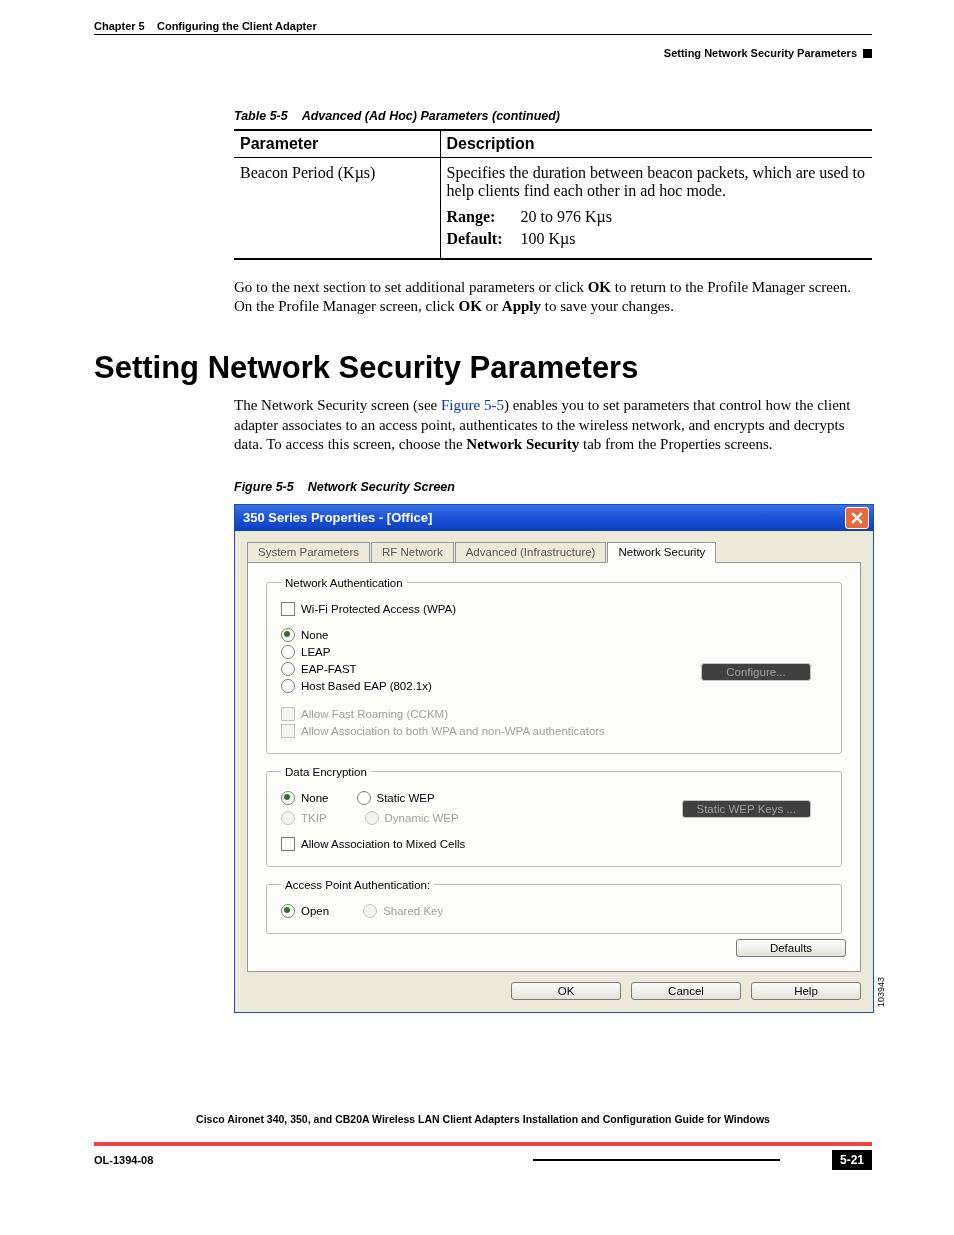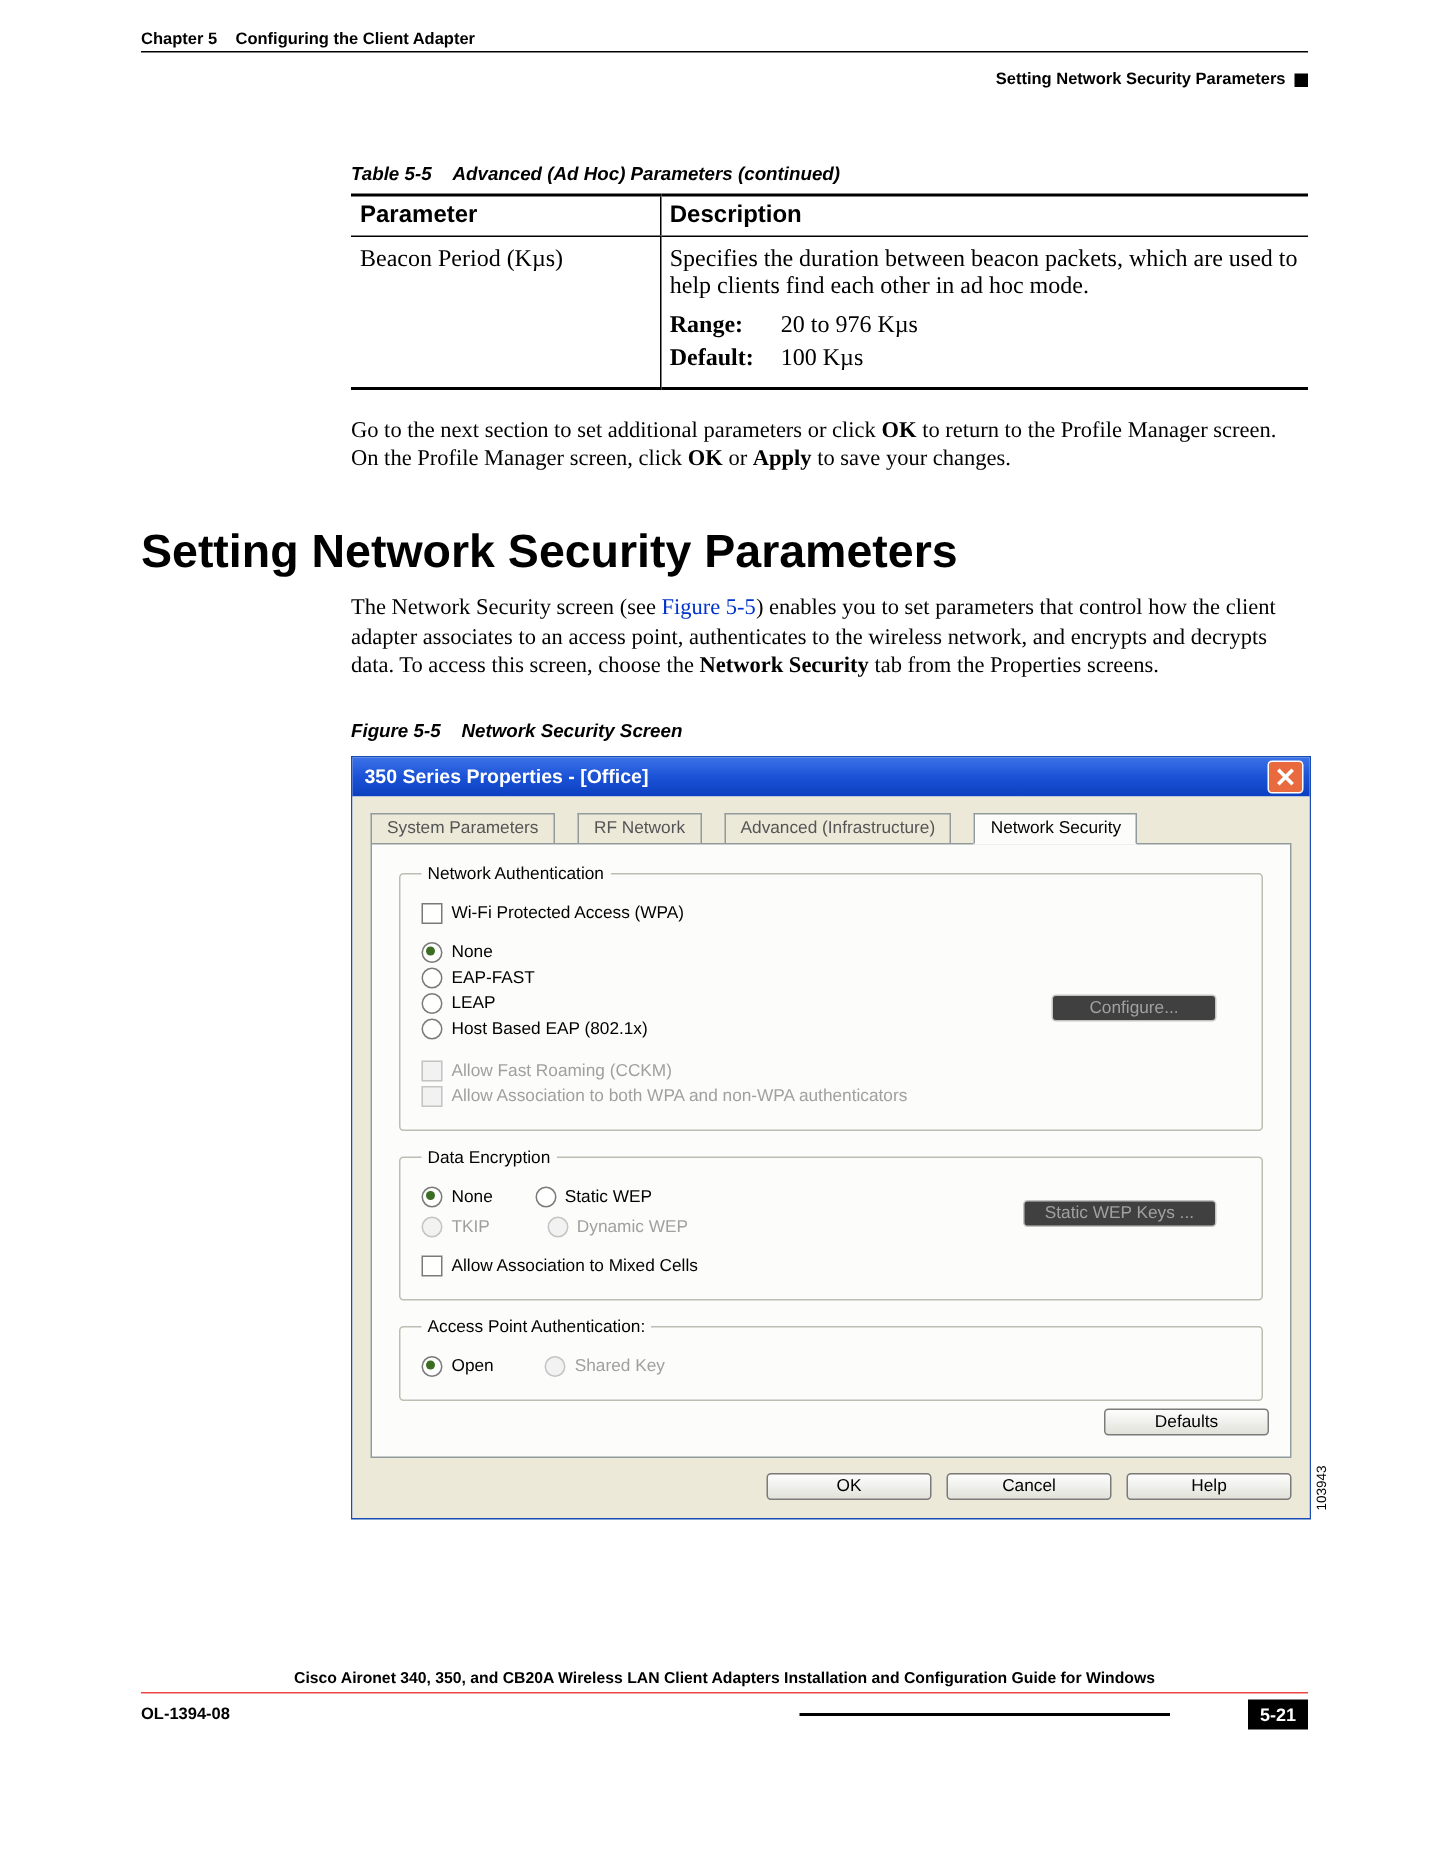--- a/index.html
+++ b/index.html
@@ -116,21 +116,21 @@
     border: 1px solid #fff;
     border-radius: 3px;
     display: flex; align-items: center; justify-content: center;
     color: #fff; font-weight: bold;
   }
   .closebtn svg { width: 12px; height: 12px; }
   .dialog-body {
     background: #ece9d8;
     padding: 10px 12px 12px 12px;
   }
-  .tabs-row { display: flex; gap: 15px; margin-bottom: 0; }
+  .tabs-row { display: flex; gap: 1px; margin-bottom: 0; }
   .tab {
     padding: 3px 10px 4px 10px;
     border: 1px solid #919b9c;
     border-bottom: none;
     background: #f3f3ef;
     font-size: 11.5px;
     position: relative;
     top: 1px;
     cursor: default;
   }
@@ -202,22 +202,22 @@
     transform: rotate(180deg);
     color: #000;
   }
 
   .footer-wrap { margin-top: 100px; }
   .footer-line {
     font-family: Arial, Helvetica, sans-serif;
     font-size: 10.5px;
     font-weight: bold;
     text-align: center;
-    border-bottom: 1px solid #ef4444;
-    padding-bottom: 3px;
+    border-bottom: 4px solid #ef4444;
+    padding-bottom: 17px;
   }
   .footer-row {
     display: flex; justify-content: space-between; align-items: center;
     margin-top: 4px;
     font-family: Arial, sans-serif;
     font-size: 11px;
     font-weight: bold;
   }
   .page-num-badge {
     background: #000; color: #fff;
@@ -319,25 +319,25 @@
                   <span class="chk"></span>
                   <span>Wi-Fi Protected Access (WPA)</span>
                 </div>
               <div style="height:6px;"></div>
               <div class="ctrl-row">
                   <span class="rdo checked"></span>
                   <span>None</span>
                 </div>
               <div class="ctrl-row">
                   <span class="rdo"></span>
+                  <span>LEAP</span>
+                </div>
+              <div class="ctrl-row">
+                  <span class="rdo"></span>
                   <span>EAP-FAST</span>
-                </div>
-              <div class="ctrl-row">
-                  <span class="rdo"></span>
-                  <span>LEAP</span>
                 </div>
               <div class="ctrl-row">
                   <span class="rdo"></span>
                   <span>Host Based EAP (802.1x)</span>
                 </div>
               <div class="xp-btn disabled config-pos">Configure...</div>
               <div style="height:8px;"></div>
               <div class="ctrl-row disabled">
                   <span class="chk"></span>
                   <span>Allow Fast Roaming (CCKM)</span>

